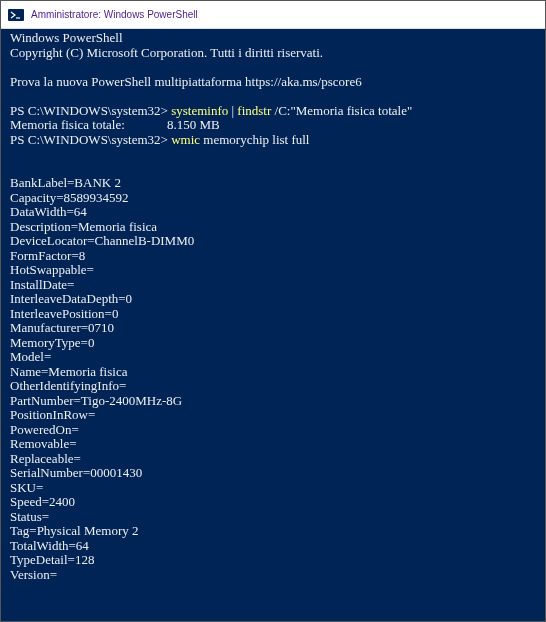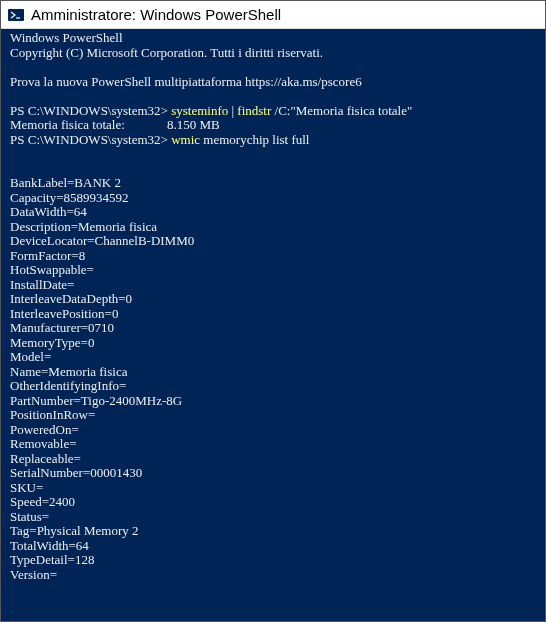--- a/index.html
+++ b/index.html
@@ -28,22 +28,22 @@
   }
   .titlebar .icon {
     width: 18px;
     height: 18px;
     margin-right: 6px;
     display: flex;
     align-items: center;
     justify-content: center;
   }
   .titlebar .title {
-    font-size: 15px;
-    color: #000000;
+    font-size: 10px;
+    color: #4c1d95;
   }
   .terminal {
     flex: 1;
     background: #012456;
     color: #eeeef2;
     font-family: Liberation Serif, serif;
     font-size: 13px;
     line-height: 14.5px;
     padding: 2px 9px;
     white-space: pre;

